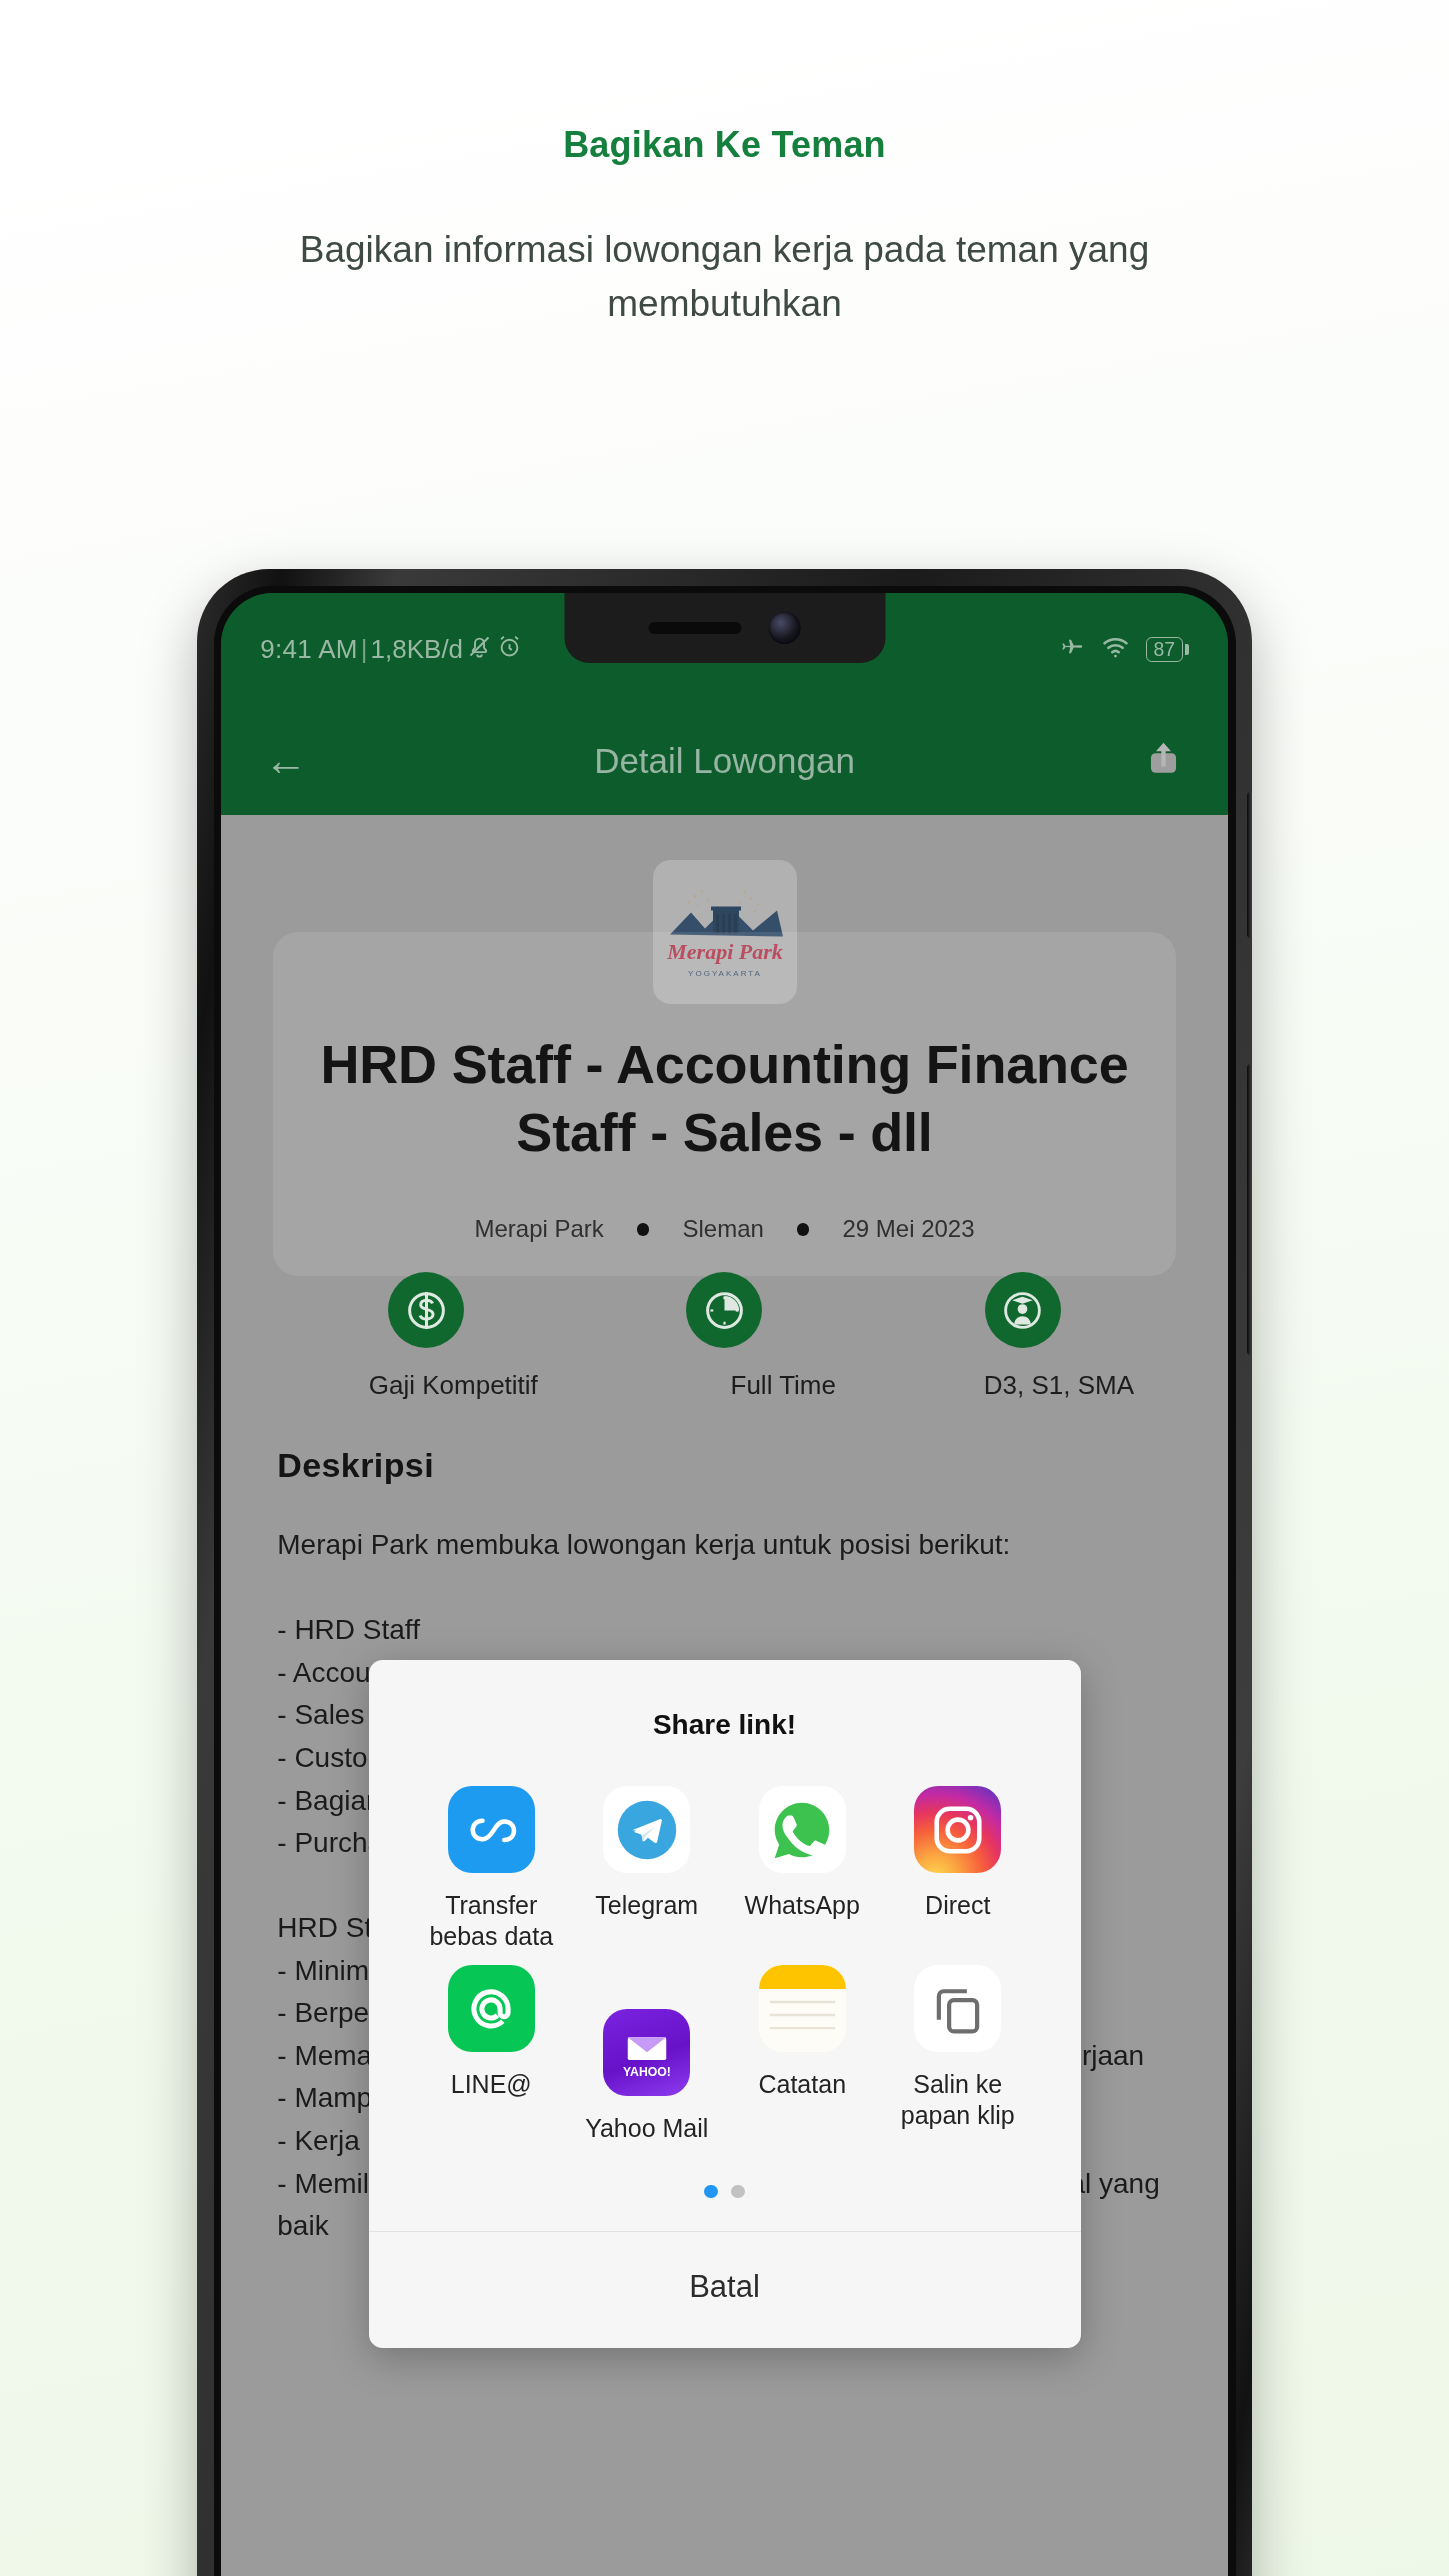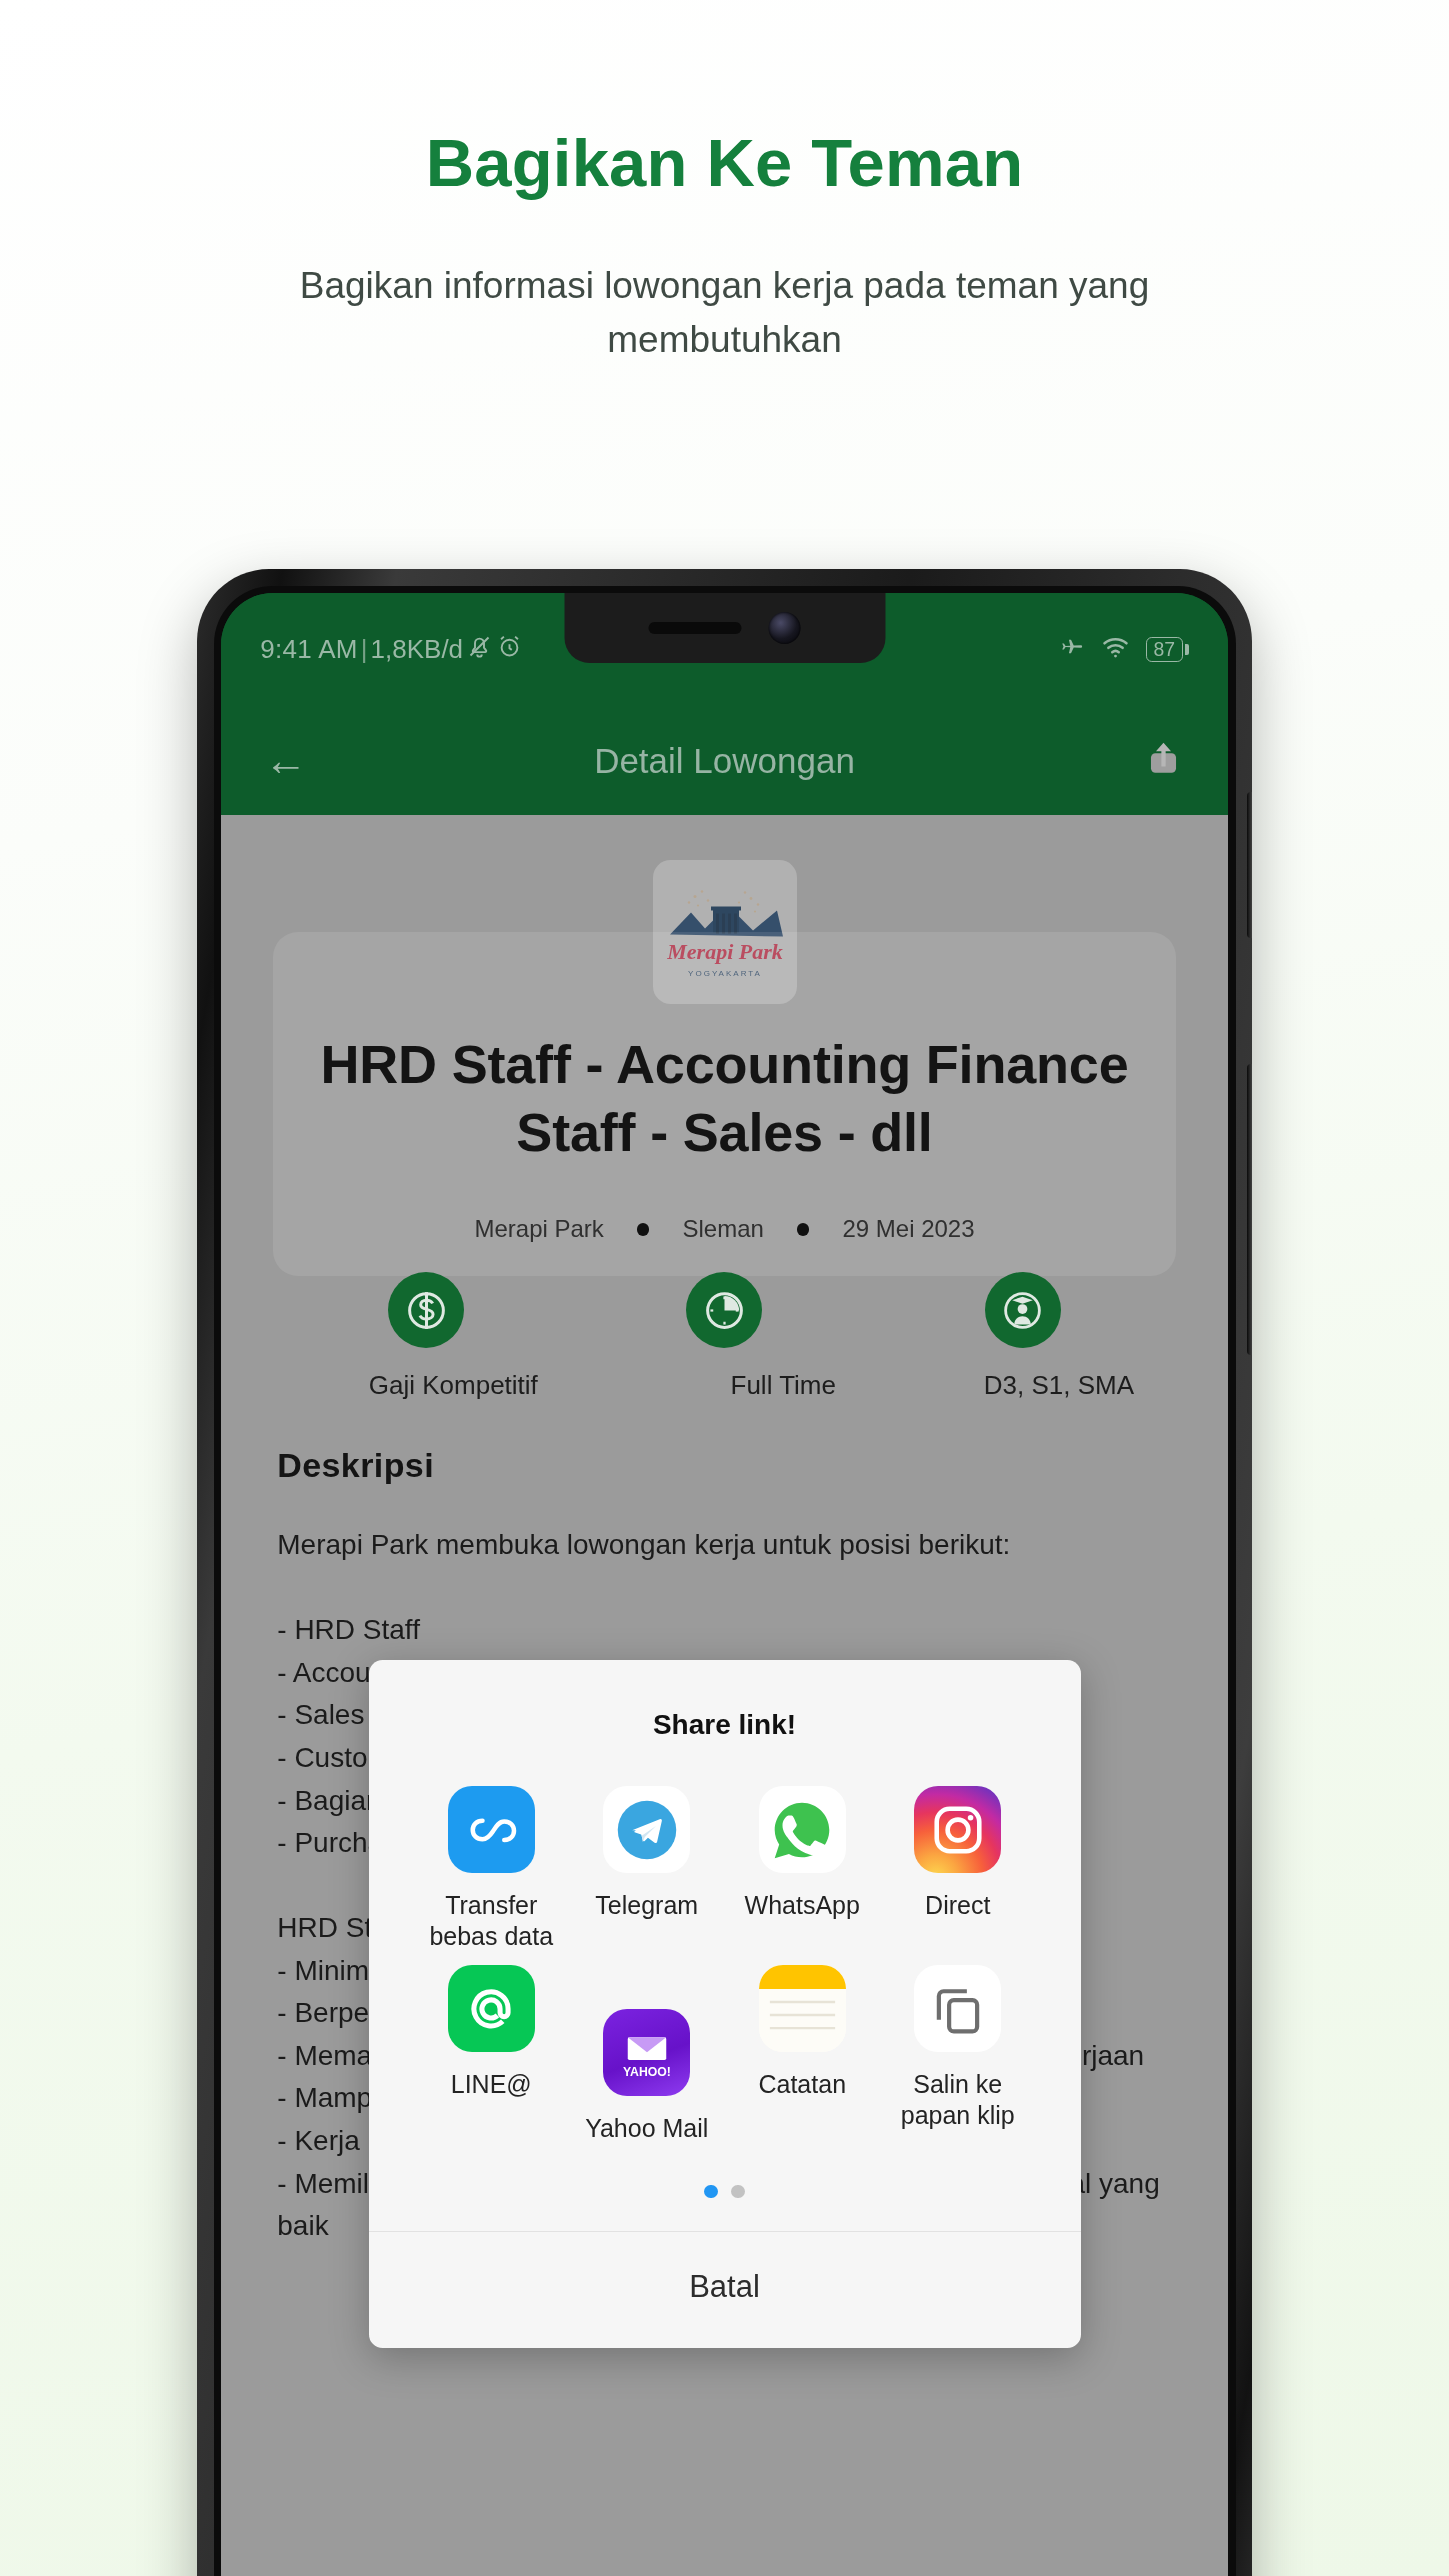--- a/index.html
+++ b/index.html
@@ -13,21 +13,21 @@
     position: relative;
   }
 
   
   .headline-wrap {
     width: 100%;
     padding-top: 124px;
     text-align: center;
   }
   .headline {
-    font-size: 67px;
+    font-size: 36px;
     font-weight: bold;
     color: #15803d;
     letter-spacing: 0.2px;
     line-height: 1.15;
   }
   .subhead {
     margin: 58px auto 0;
     width: 932px;
     font-size: 37px;
     line-height: 1.45;

